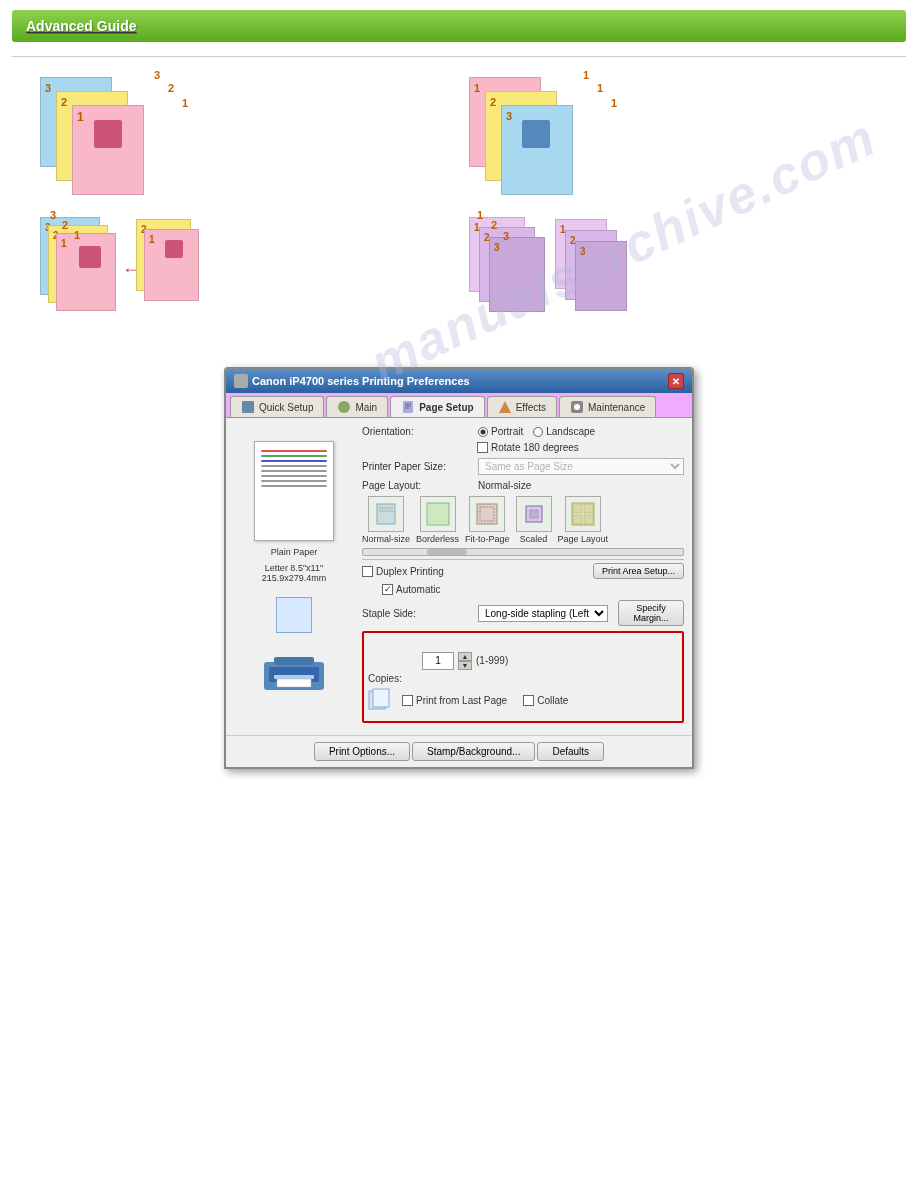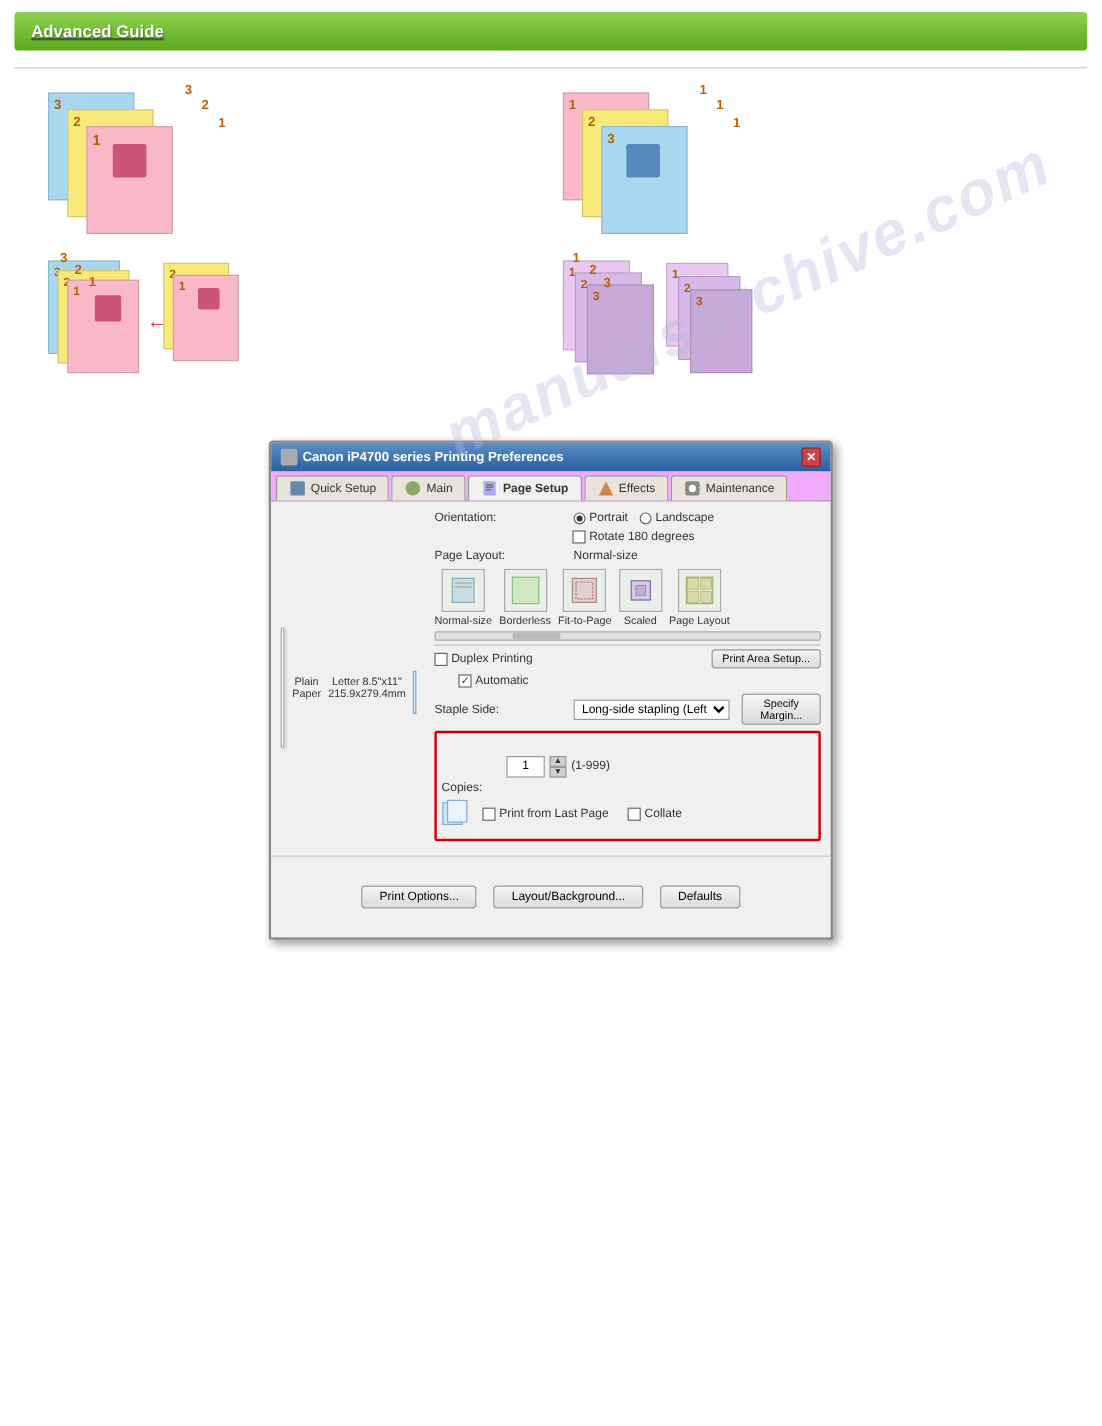--- a/index.html
+++ b/index.html
@@ -143,21 +143,21 @@
       background: #f0f0f0;
       padding: 8px;
       gap: 8px;
     }
 
     
     .preview-panel {
       width: 120px;
       flex-shrink: 0;
       display: flex;
-      flex-direction: row;
+      flex-direction: column;
       align-items: center;
       gap: 6px;
       margin-top: 15px;
     }
 
     .preview-paper {
       width: 80px;
       height: 100px;
       background: white;
       border: 1px solid #aaa;
@@ -379,22 +379,22 @@
 
     .copies-range {
       font-size: 10px;
       color: #333;
     }
 
     
     .dialog-bottom-btns {
       display: flex;
       justify-content: center;
-      gap: 14px;
-      padding: 24px;
+      gap: 2px;
+      padding: 6px;
       background: #f0f0f0;
       border-top: 1px solid #ccc;
     }
 
     .dialog-action-btns {
       display: flex;
       justify-content: center;
       gap: 4px;
       padding: 6px 8px;
       background: #e8e4dc;
@@ -668,20 +668,26 @@
             </div>
           </div>
 
           <div class="settings-row" style="margin-left:115px;">
             <div class="checkbox-item">
               <div class="checkbox-box"></div>
               <span>Rotate 180 degrees</span>
             </div>
           </div>
 
+          <div class="settings-row">
+            <span class="settings-label">Printer Paper Size:</span>
+            <select class="settings-select" disabled="" style="color:#999;">
+              <option>Same as Page Size</option>
+            </select>
+          </div>
 
           <div class="settings-row">
             <span class="settings-label">Page Layout:</span>
             <span class="settings-value">Normal-size</span>
           </div>
 
           <div class="layout-icons">
             <div class="layout-icon-item">
               <div class="layout-icon-box">
                 <svg width="24" height="24">
@@ -786,21 +792,21 @@
                 <span>Collate</span>
               </div>
             </div>
           </div>
 
         </div>
       </div>
 
       <div class="dialog-bottom-btns">
         <button class="dlg-btn">Print Options...</button>
-        <button class="dlg-btn">Layout/Background...</button>
+        <button class="dlg-btn">Stamp/Background...</button>
         <button class="dlg-btn">Defaults</button>
       </div>
 
 
     </div>
   </div>
 
 </div>
 
 </body></html>

